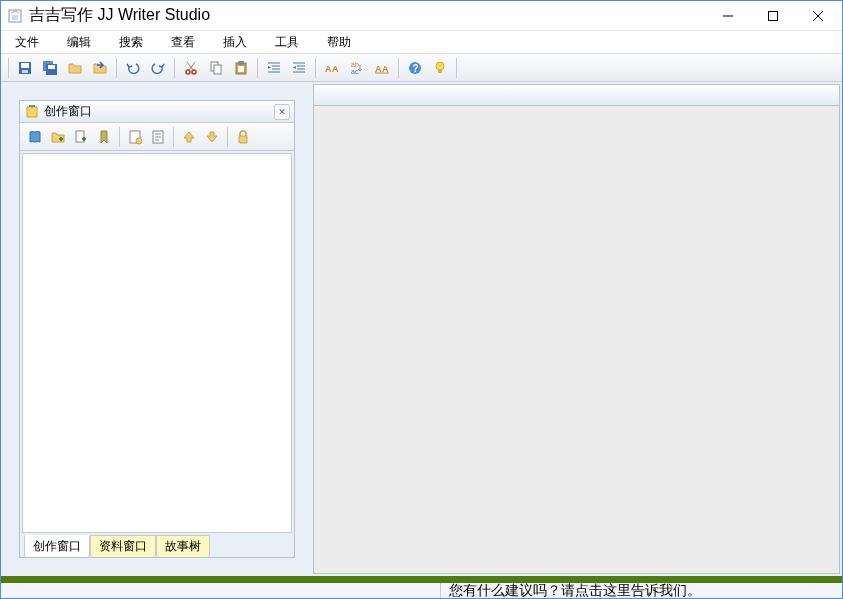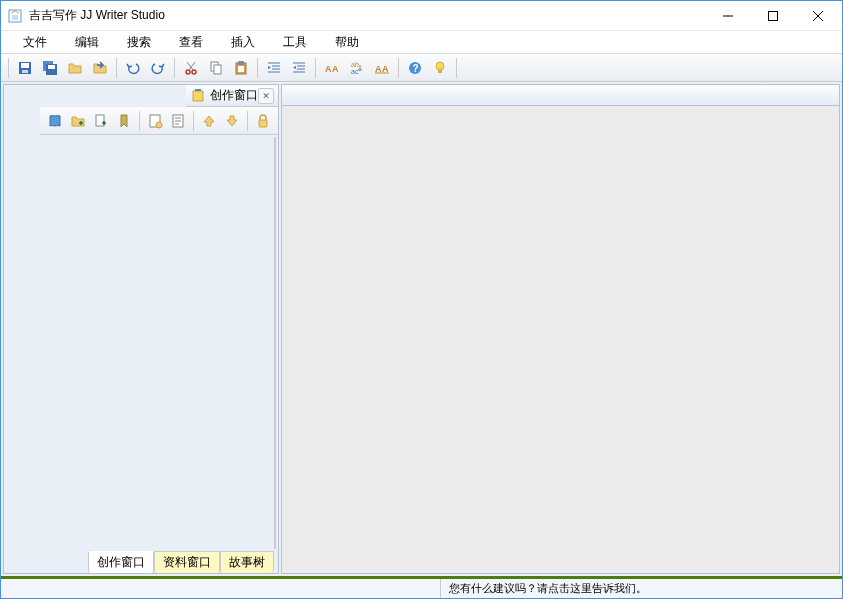--- a/index.html
+++ b/index.html
@@ -3,39 +3,39 @@
 <meta charset="utf-8">
 <style>
   * { box-sizing: border-box; }
   html, body { margin: 0; padding: 0; font-family: "Microsoft YaHei", "Segoe UI", sans-serif; font-size: 12px; }
   body { background: #fff; }
   .window { width: 843px; height: 599px; border: 1px solid #4a90d9; display: flex; flex-direction: column; background: #fff; }
   
   
   .titlebar { height: 30px; background: #fff; display: flex; align-items: center; padding: 0 2px 0 6px; border-bottom: 1px solid #e6e6e6; }
   .titlebar-icon { width: 16px; height: 16px; margin-right: 6px; }
-  .titlebar-text { flex: 1; font-size: 12px; color: #000; }
+  .titlebar-text { flex: 1; font-size: 16px; color: #000; }
   .titlebar-buttons { display: flex; }
   .titlebar-btn { width: 45px; height: 28px; display: flex; align-items: center; justify-content: center; cursor: pointer; }
   .titlebar-btn svg { width: 10px; height: 10px; }
 
   
-  .menubar { height: 22px; background: #fff; display: flex; align-items: center; padding: 0 8px; }
+  .menubar { height: 22px; background: #fff; display: flex; align-items: center; padding: 0 0; }
   .menu-item { padding: 2px 14px; cursor: pointer; font-size: 12px; color: #000; }
 
   
   .main-toolbar { height: 29px; background: linear-gradient(#fcfcfc, #e9edf3); border-top: 1px solid #d8dbe0; border-bottom: 1px solid #c7cbd1; display: flex; align-items: center; padding: 0 4px; gap: 1px; }
   .tbtn { width: 24px; height: 24px; display: flex; align-items: center; justify-content: center; cursor: pointer; border: 1px solid transparent; border-radius: 2px; }
   .tsep { width: 1px; height: 20px; background: #c7cbd1; margin: 0 3px; }
 
   
   .workarea { flex: 1; display: flex; background: #e9eff6; min-height: 0; }
   
   
-  .left-panel { width: 276px; display: flex; flex-direction: column; border: 1px solid #b8c1ce; margin: 2px; background: #e9eff6; align-items: flex-end; }
+  .left-panel { width: 276px; display: flex; flex-direction: column; border: 1px solid #b8c1ce; margin: 18px; background: #e9eff6; }
   .panel-header { height: 22px; background: linear-gradient(#fdfefe, #e4ebf5); border-bottom: 1px solid #c7cbd1; display: flex; align-items: center; padding: 0 4px; }
   .panel-header-icon { width: 16px; height: 16px; margin-right: 4px; }
   .panel-header-text { flex: 1; font-size: 12px; }
   .panel-close-btn { width: 16px; height: 16px; border: 1px solid #c7cbd1; border-radius: 2px; background: #f7f9fc; display: flex; align-items: center; justify-content: center; cursor: pointer; font-size: 9px; color: #666; }
   
   .panel-toolbar { height: 28px; background: linear-gradient(#fcfcfc, #e9edf3); border-bottom: 1px solid #c7cbd1; display: flex; align-items: center; padding: 0 4px; gap: 1px; }
   .panel-toolbar .tbtn { width: 22px; height: 22px; }
   
   .panel-content { flex: 1; background: #fff; border: 1px solid #c7cbd1; margin: 2px; overflow: auto; }
   
@@ -43,21 +43,21 @@
   .panel-tab { padding: 2px 8px; border: 1px solid #c7cbd1; border-bottom: none; background: #fff; cursor: pointer; font-size: 12px; margin-right: 0; border-radius: 0 0 3px 3px; }
   .panel-tab.active { background: #fff; border-top-color: #fff; }
   .panel-tab:not(.active) { background: #fef9c3; }
 
   
   .editor-area { flex: 1; display: flex; flex-direction: column; margin: 2px 2px 2px 0; }
   .editor-tab-strip { height: 22px; border: 1px solid #b8c1ce; background: linear-gradient(#fdfefe, #e4ebf5); }
   .editor-content { flex: 1; border: 1px solid #b8c1ce; border-top: none; background: #ececec; }
 
   
-  .statusbar { height: 22px; border-top: 3px solid #4d7c0f; background: #f2f5f9; display: flex; align-items: center; font-size: 11px; }
+  .statusbar { height: 22px; border-top: 7px solid #4d7c0f; background: #f2f5f9; display: flex; align-items: center; font-size: 14px; }
   .status-left { width: 440px; border-right: 1px solid #c7cbd1; height: 100%; }
   .status-text { padding: 0 8px; display: flex; align-items: center; height: 100%; }
 
   svg { display: block; }
 </style>
 </head>
 <body>
 
 <div class="window">
 

